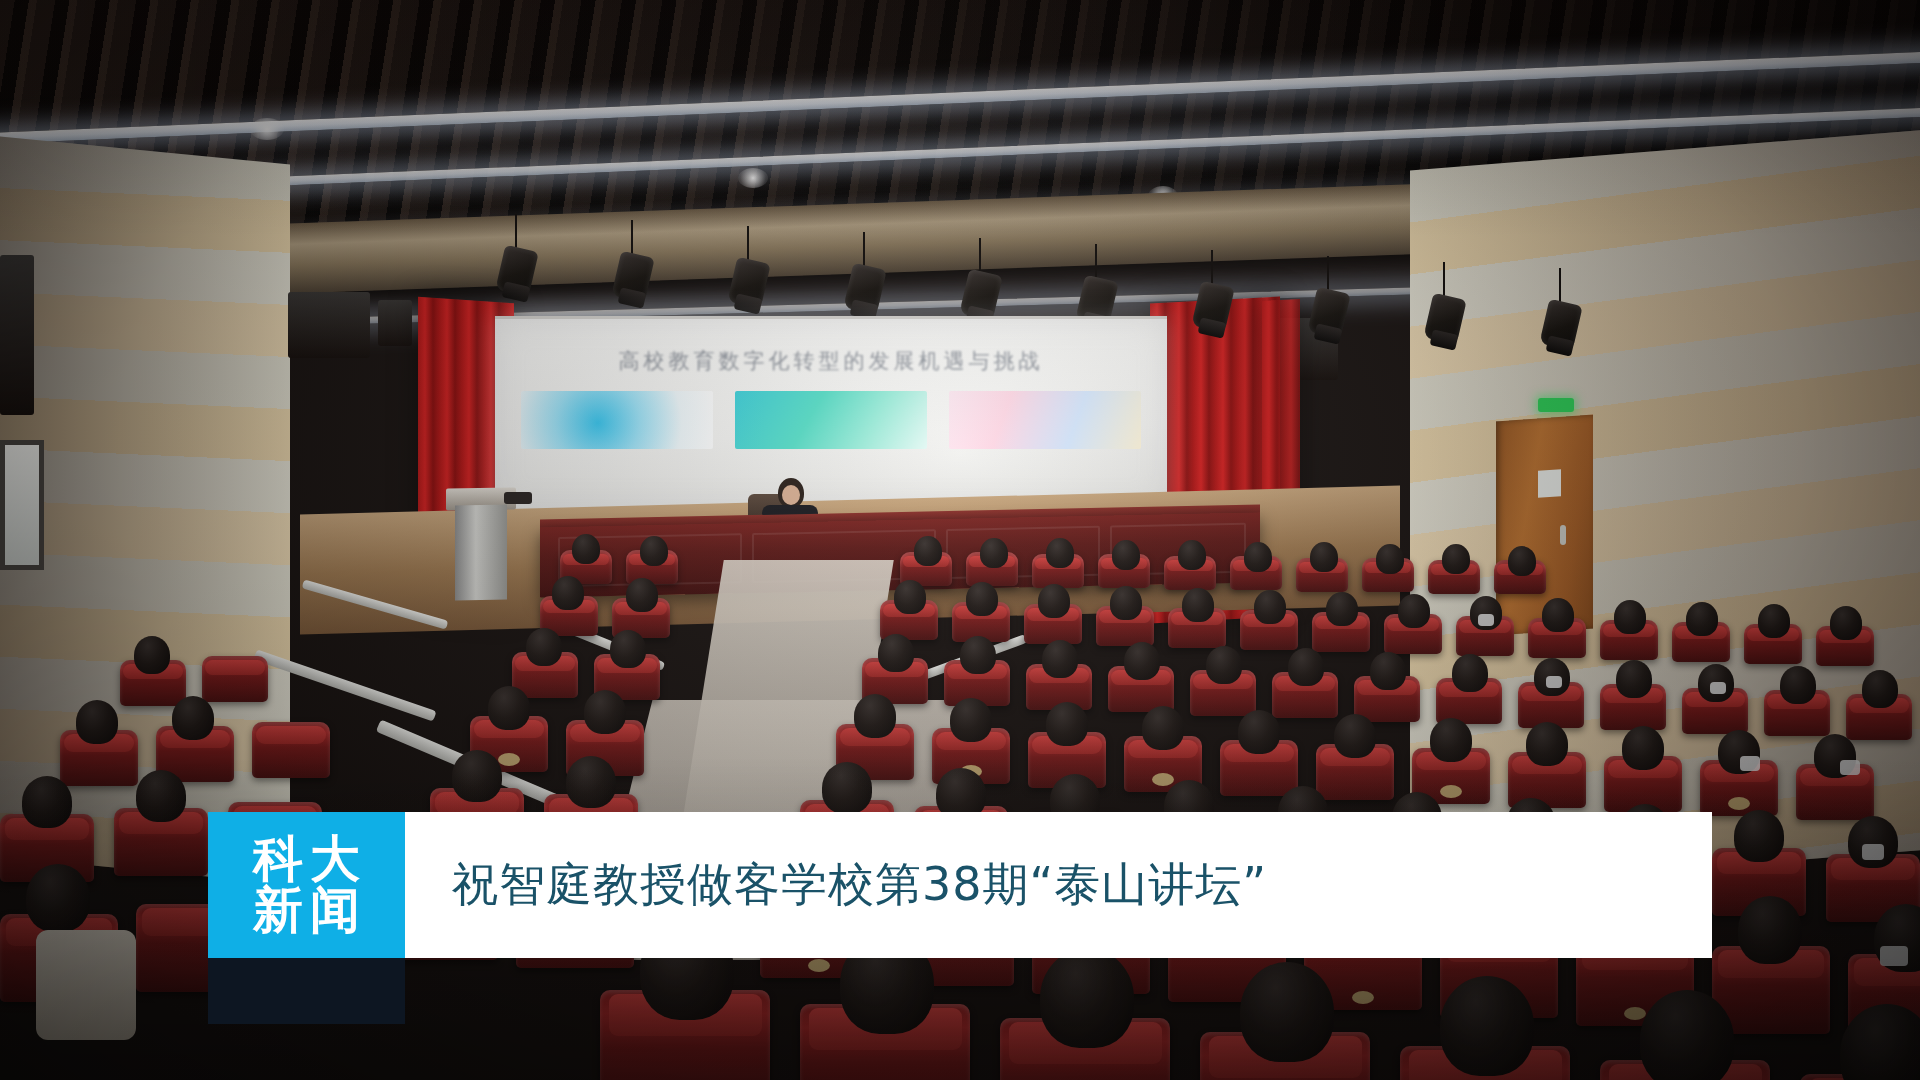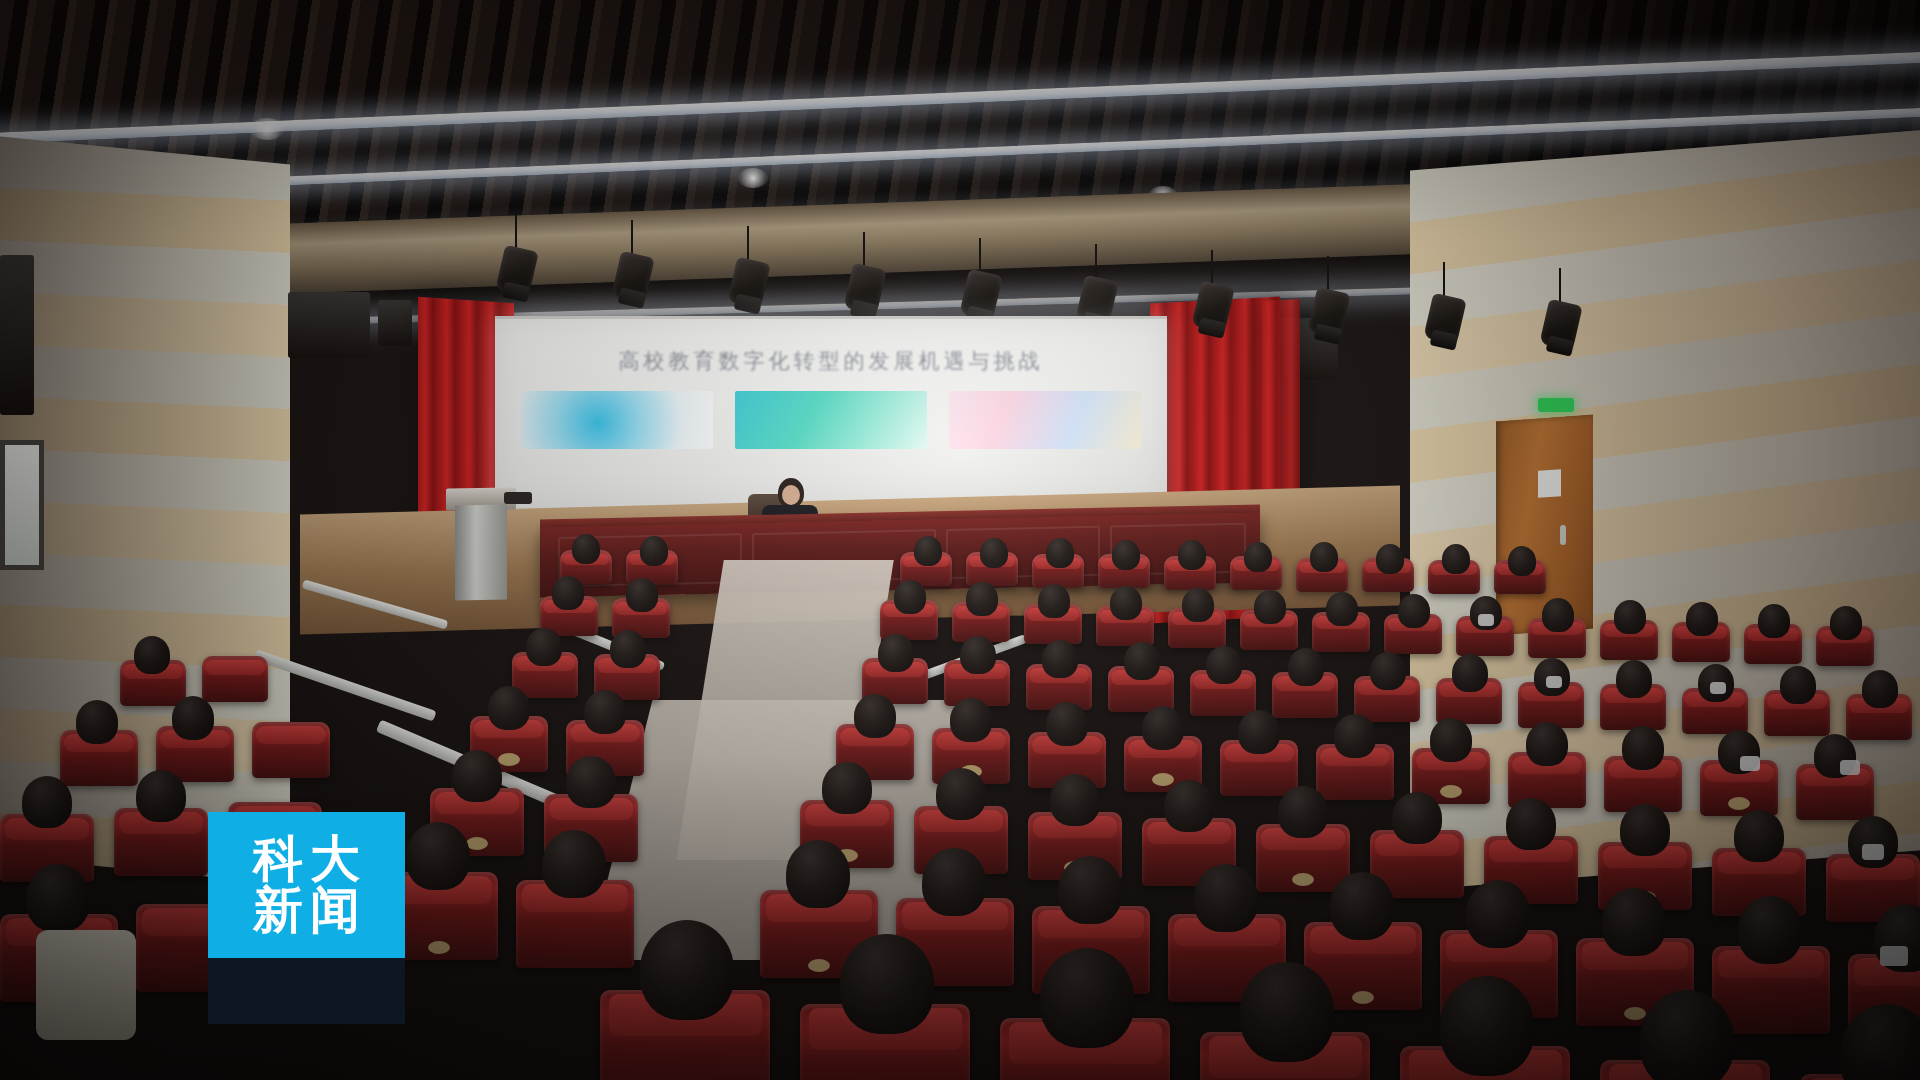--- a/index.html
+++ b/index.html
@@ -734,20 +734,23 @@
     <div class="grade2"></div>
   </div>
 
   <div class="lower-third">
 
     <div class="lt-top">
       <div class="lt-logo">
         <span>科大</span>
         <span>新闻</span>
       </div>
+      <div class="lt-white">
+        <div class="lt-headline">祝智庭教授做客学校第38期“泰山讲坛”</div>
+      </div>
     </div>
 
     <div class="lt-bottom">
       <div class="lt-bot-left"></div>
     </div>
 
   </div>
 
 </div>
 

